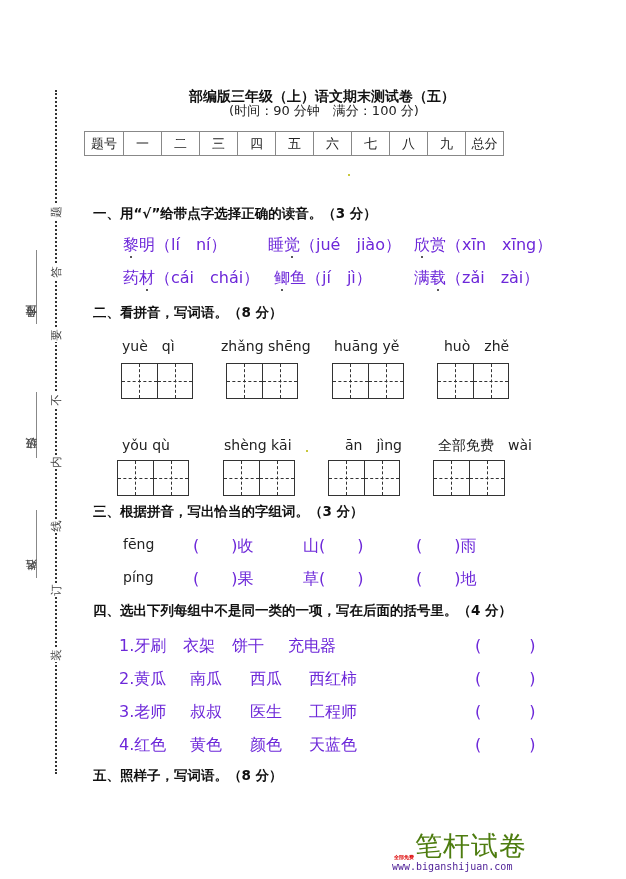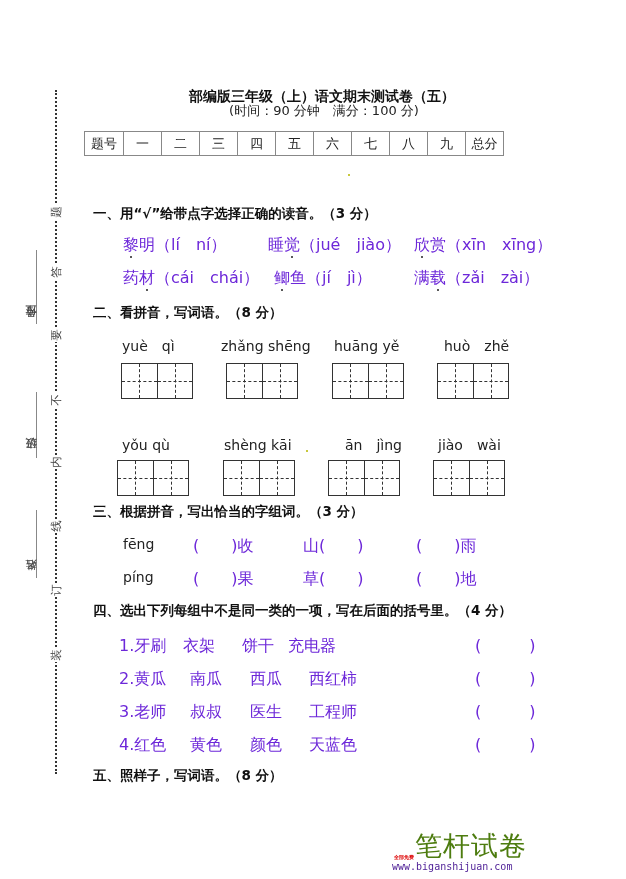--- a/index.html
+++ b/index.html
@@ -114,21 +114,21 @@
   </div>
 <div class="tian" style="left:437px;top:363px">
     <div class="cell"></div>
     <div class="cell"></div>
   </div>
 
 <div class="abs py" style="left:122px;top:437px">yǒu qù</div>
 <div class="abs py" style="left:224px;top:437px">shèng kāi</div>
 <div class="dot-y" style="left:306px;top:450px"></div>
 <div class="abs py" style="left:345px;top:437px">ān　jìng</div>
-<div class="abs py" style="left:438px;top:437px">jiào　wài</div>
+<div class="abs py" style="left:438px;top:437px">全部免费　wài</div>
 
 <div class="tian" style="left:117px;top:460px">
     <div class="cell"></div>
     <div class="cell"></div>
   </div>
 <div class="tian" style="left:223px;top:460px">
     <div class="cell"></div>
     <div class="cell"></div>
   </div>
 <div class="tian" style="left:328px;top:460px">
@@ -149,21 +149,21 @@
 
 <div class="abs py" style="left:123px;top:569px">píng</div>
 <div class="abs t" style="left:193px;top:569px">(　　)果</div>
 <div class="abs t" style="left:303px;top:569px">草(　　)</div>
 <div class="abs t" style="left:416px;top:569px">(　　)地</div>
 
 <div class="abs h" style="left:93px;top:602px">四、选出下列每组中不是同一类的一项，写在后面的括号里。（4 分）</div>
 
 <div class="abs t" style="left:119px;top:636px">1.牙刷</div>
 <div class="abs t" style="left:183px;top:636px">衣架</div>
-<div class="abs t" style="left:242px;top:636px">饼干</div>
+<div class="abs t" style="left:232px;top:636px">饼干</div>
 <div class="abs t" style="left:288px;top:636px">充电器</div>
 <div class="abs t" style="left:475px;top:636px">(　　　)</div>
 
 <div class="abs t" style="left:119px;top:669px">2.黄瓜</div>
 <div class="abs t" style="left:190px;top:669px">南瓜</div>
 <div class="abs t" style="left:250px;top:669px">西瓜</div>
 <div class="abs t" style="left:309px;top:669px">西红柿</div>
 <div class="abs t" style="left:475px;top:669px">(　　　)</div>
 
 <div class="abs t" style="left:119px;top:702px">3.老师</div>

